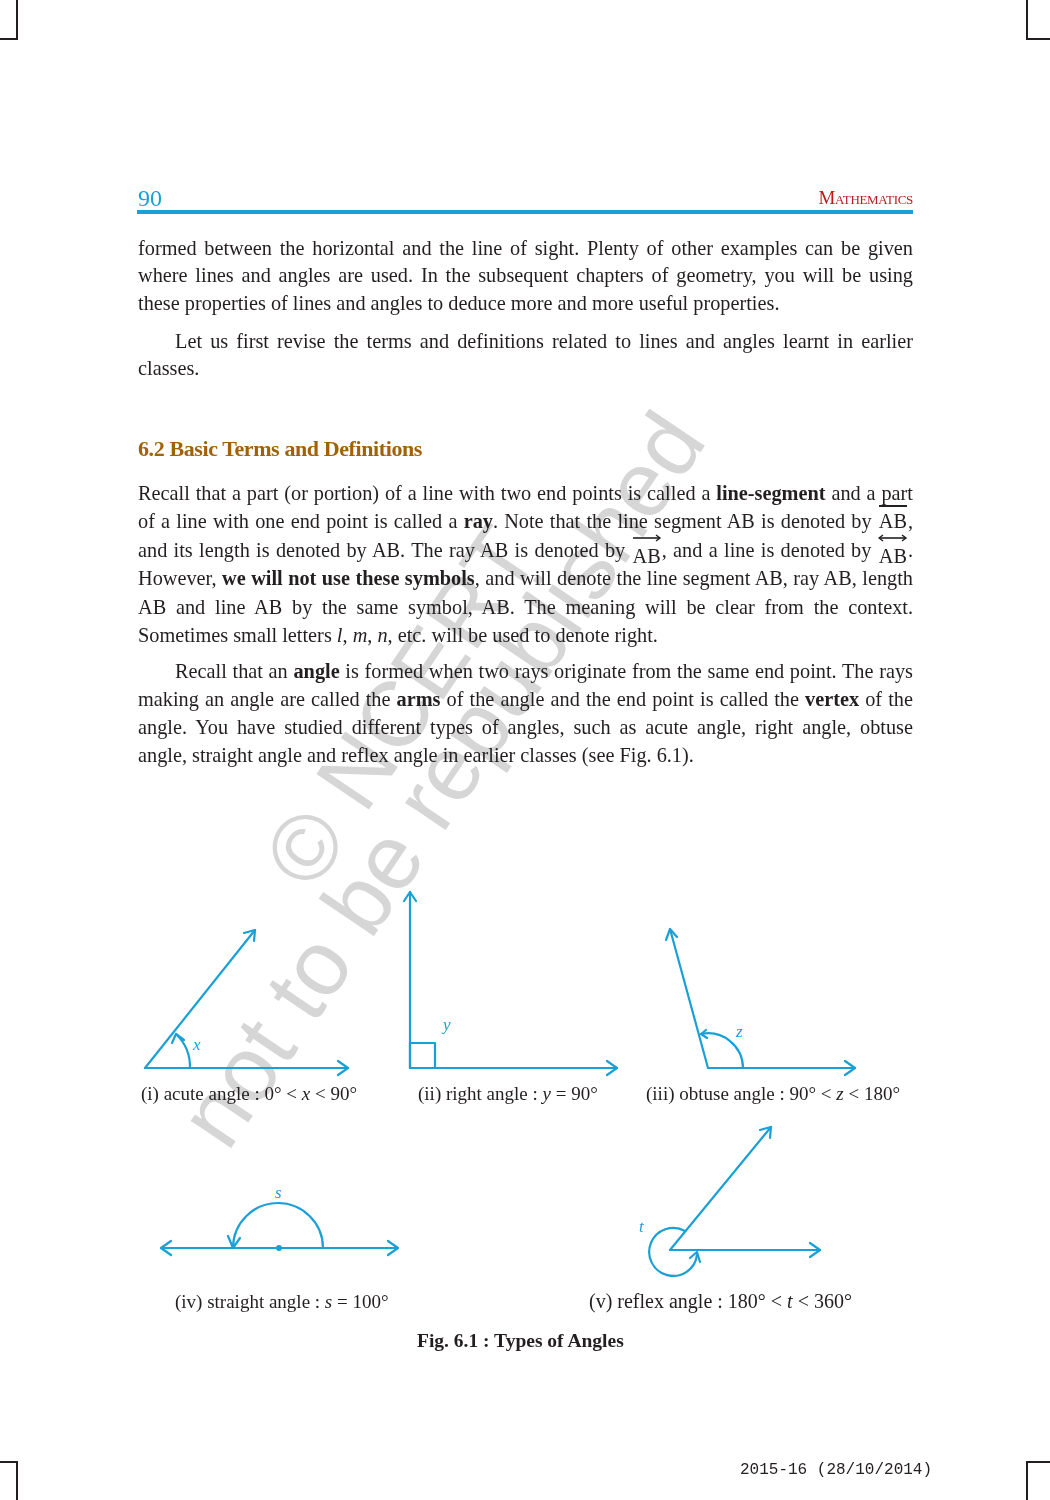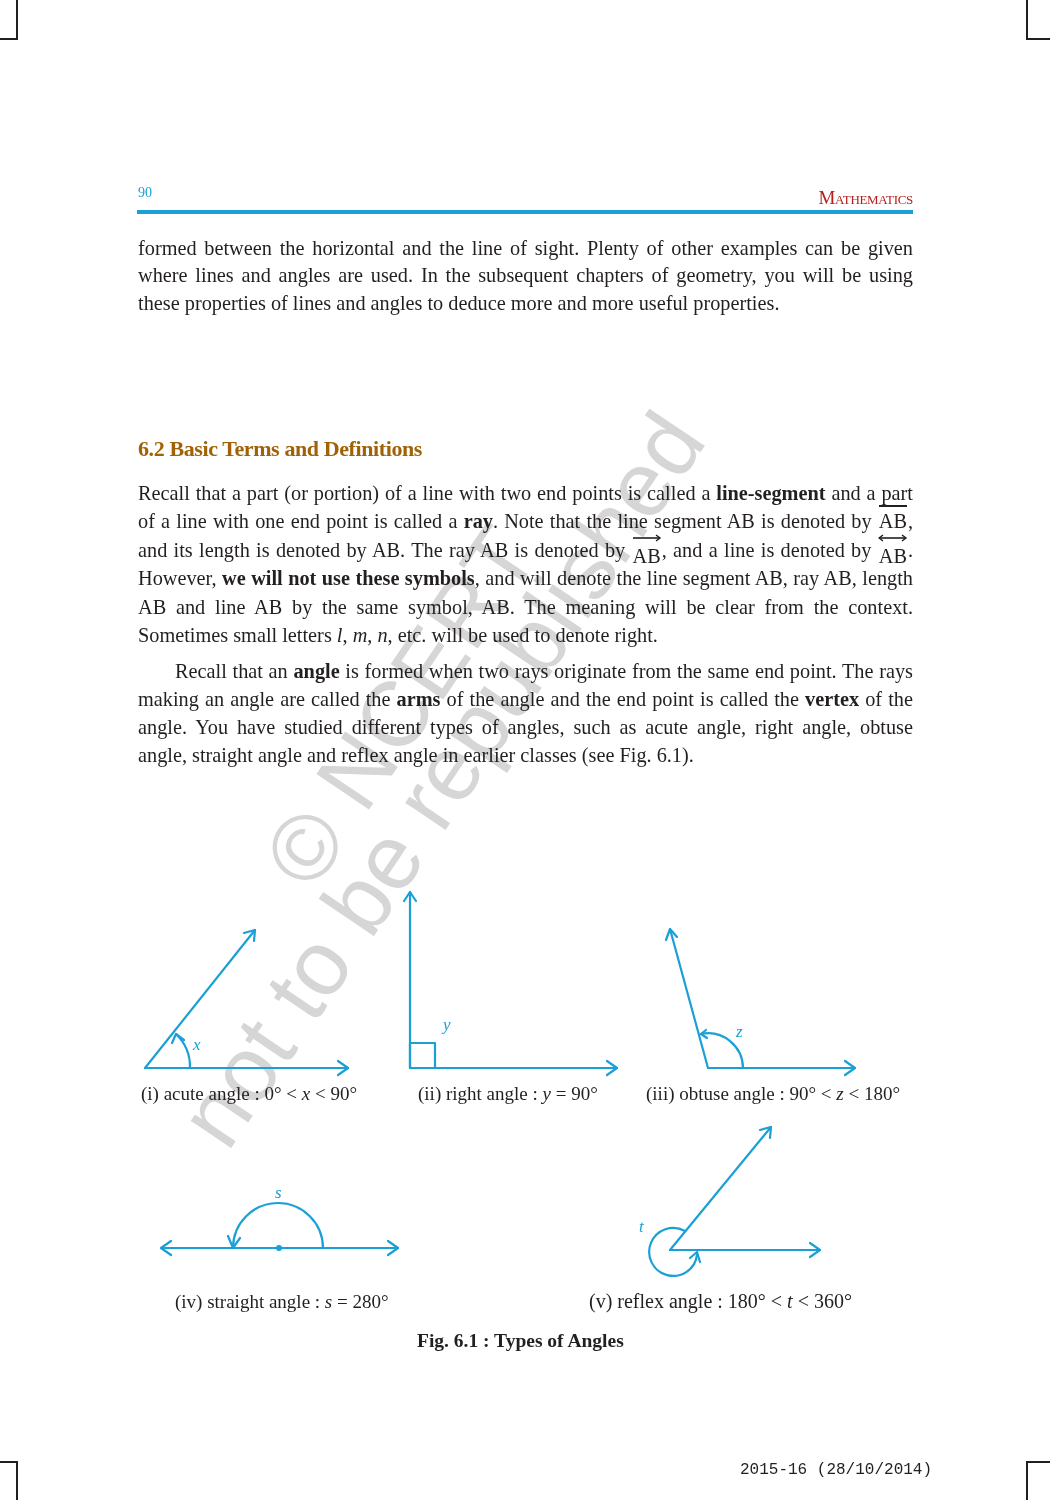--- a/index.html
+++ b/index.html
@@ -1,20 +1,20 @@
 <!DOCTYPE html>
 <html><head>
   <meta charset="utf-8">
   <style>
     html, body { margin: 0; padding: 0; background: #ffffff; }
     body { width: 1050px; height: 1500px; position: relative; overflow: hidden;
            font-family: "Liberation Serif", "DejaVu Serif", serif; color: #231f20; }
     .crop { position: absolute; background: #231f20; }
     .header { position: absolute; left: 137px; top: 185px; width: 776px; height: 30px; }
-    .page-num { position: absolute; left: 1px; top: 0; font-size: 14px; color: #1aa0d6; font-family: Liberation Serif, serif; }
+    .page-num { position: absolute; left: 1px; top: 0; font-size: 24px; color: #1aa0d6; font-family: Liberation Serif, serif; }
     .running-title { position: absolute; right: 0; top: 2px; font-size: 19px; color: #b91c1c; font-variant: small-caps; letter-spacing: -0.3px; }
     .header-rule { position: absolute; left: 0; top: 25px; width: 776px; height: 4px; background: #1aa0d6; }
     .body-text { position: absolute; left: 138px; width: 775px; font-size: 20.3px; line-height: 27.3px; text-align: justify; }
     .para { margin: 0; }
     .indent { text-indent: 37px; }
     .section-heading { position: absolute; left: 138px; top: 436px; font-size: 22px; font-weight: bold; color: #a16207; letter-spacing: -0.4px; }
     b { font-weight: bold; }
     i { font-style: italic; }
     .sym { display: inline-block; position: relative; padding: 0 1px; }
     .sym .bar { position: absolute; left: 1px; right: 1px; top: -2px; height: 2px; background: #231f20; }
@@ -42,20 +42,21 @@
 <div class="watermark" style="left:245px;top:1060px;font-size:92px;transform:rotate(-56deg);">not to be republished</div>
 
 <div class="header">
   <span class="page-num">90</span>
   <span class="running-title">Mathematics</span>
   <div class="header-rule"></div>
 </div>
 
 <div class="body-text" style="top:235px;">
   <p class="para">formed between the horizontal and the line of sight. Plenty of other examples can be given where lines and angles are used. In the subsequent chapters of geometry, you will be using these properties of lines and angles to deduce more and more useful properties.</p>
+  <p class="para indent" style="margin-top:11px;">Let us first revise the terms and definitions related to lines and angles learnt in earlier classes.</p>
 </div>
 
 <div class="section-heading">6.2 Basic Terms and Definitions</div>
 
 <div class="body-text" style="top:479px;line-height:28.4px;">
   <p class="para"><span>Recall that a part (or portion) of a line with two end points is called a </span><b>line-segment</b><span> and a part of a line with one end point is called a </span><b>ray</b><span>. Note that the line segment AB is denoted by </span><span class="sym"><span class="bar"></span><span>AB</span></span><span>, and its length is denoted by AB. The ray AB is denoted by </span><span class="sym sym-low"><svg style="position:absolute;left:0;top:-8px;" width="30" height="8">
           <line x1="1" y1="4" x2="28" y2="4" stroke="#231f20" stroke-width="1.6"></line>
           <polyline points="24,1 28,4 24,7" fill="none" stroke="#231f20" stroke-width="1.4"></polyline>
         </svg><span>AB</span></span><span>, and a line is denoted by </span><span class="sym sym-low"><svg style="position:absolute;left:0;top:-8px;" width="30" height="8">
           <line x1="1" y1="4" x2="28" y2="4" stroke="#231f20" stroke-width="1.6"></line>
@@ -115,18 +116,18 @@
   <text class="angle-var" x="193" y="1050">x</text>
   <text class="angle-var" x="443" y="1030">y</text>
   <text class="angle-var" x="736" y="1037">z</text>
   <text class="angle-var" x="275" y="1198">s</text>
   <text class="angle-var" x="639" y="1232">t</text>
 </svg>
 
 <div class="caption" style="left:141px;top:1083px;"><span>(i) acute angle : 0° &lt; </span><i>x</i><span> &lt; 90°</span></div>
 <div class="caption" style="left:418px;top:1083px;"><span>(ii) right angle : </span><i>y</i><span> = 90°</span></div>
 <div class="caption" style="left:646px;top:1083px;"><span>(iii) obtuse angle : 90° &lt; </span><i>z</i><span> &lt; 180°</span></div>
-<div class="caption" style="left:175px;top:1291px;"><span>(iv) straight angle : </span><i>s</i><span> = 280°</span></div>
+<div class="caption" style="left:175px;top:1291px;"><span>(iv) straight angle : </span><i>s</i><span> = 100°</span></div>
 <div class="caption" style="left:589px;top:1290px;font-size:20px;"><span>(v) reflex angle : 180° &lt; </span><i>t</i><span> &lt; 360°</span></div>
 
 <div class="fig-title">Fig. 6.1 : Types of Angles</div>
 
 <div class="footer">2015-16 (28/10/2014)</div>
 
 </body></html>

